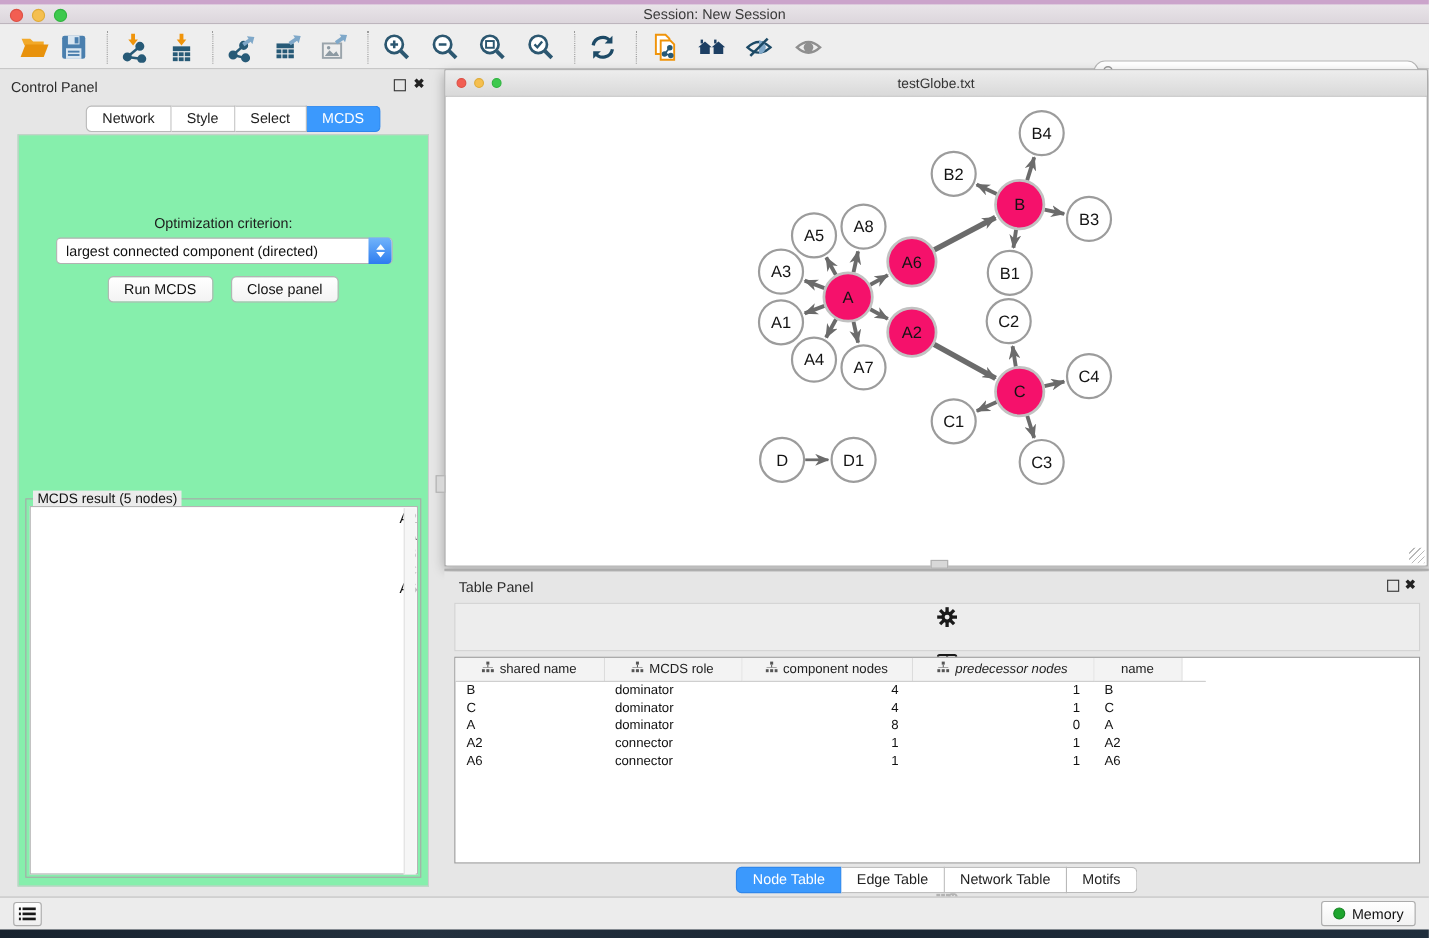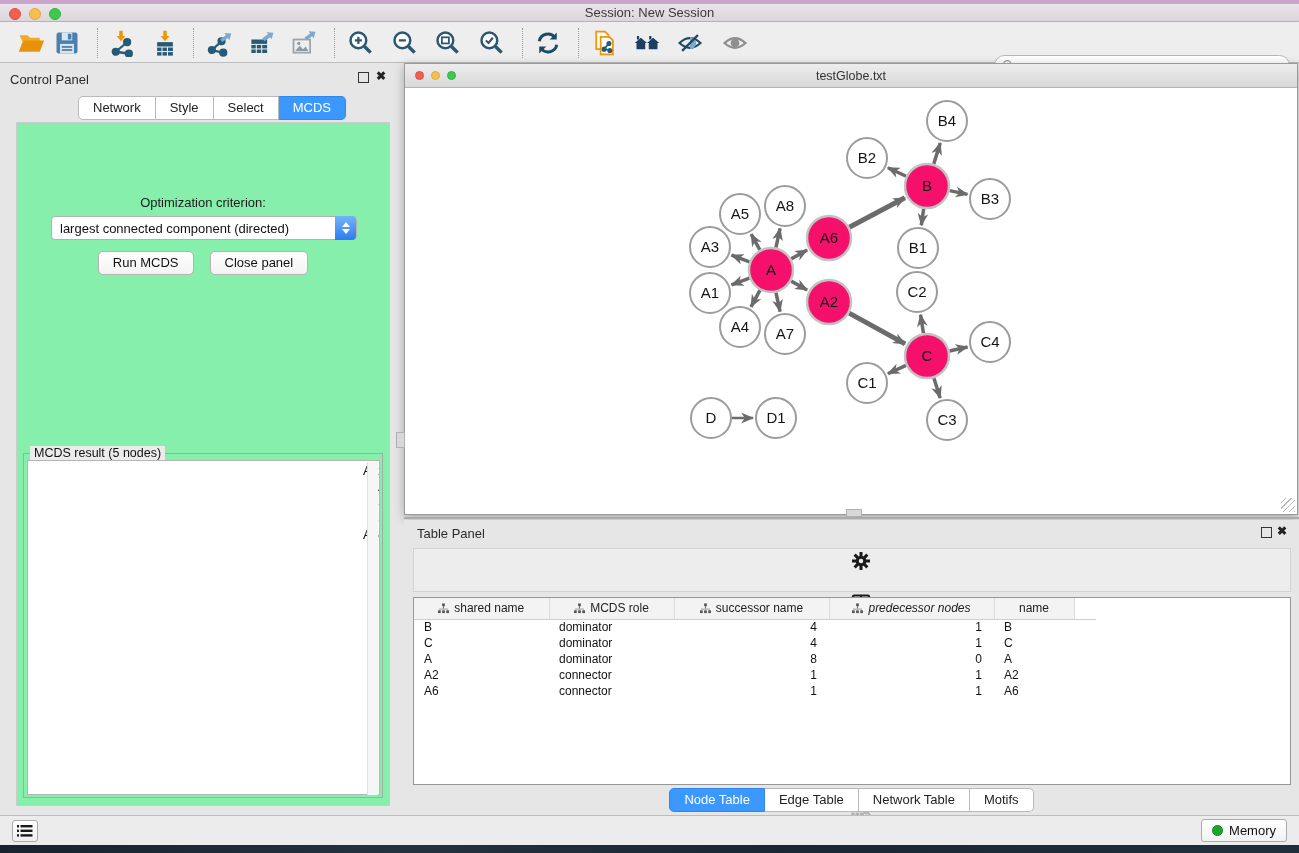--- a/index.html
+++ b/index.html
@@ -76,21 +76,21 @@
   .tpanel { left:404px; top:520px; width:895px; height:293px; background:#e6e6e6; }
   .tp-toolbar { left:9px; top:28px; width:878px; height:44px; background:#ededed; border:1px solid #d2d2d2;
     display:flex; align-items:center; gap:18px; padding-left:18px;flex-direction:column; }
   .tp-icon { width:30px; height:30px; display:flex; align-items:center; justify-content:center; cursor:default; }
   .tp-icon svg { width:24px; height:24px; }
   .fx-label { font-family:"DejaVu Serif", serif; font-style:italic; font-size:19px; color:#b3b3b3; }
   .tbl-box { left:9px; top:77px; width:878px; height:188px; background:#fff; border:1px solid #979797; overflow:hidden; }
   table.node-table { border-collapse:collapse; font-size:12px; color:#111; table-layout:fixed; }
   table.node-table th { height:21px; background:#f3f3f3; border-bottom:1px solid #cfcfcf; border-right:1px solid #dcdcdc;
     font-weight:normal; font-size:12px; color:#222; text-align:center; overflow:hidden; white-space:nowrap; }
-  table.node-table th .thwrap { display:flex; align-items:center; justify-content:center; gap:5px; }
+  table.node-table th .thwrap { display:flex; align-items:flex-start; justify-content:center; gap:5px; }
   table.node-table th svg { width:11px; height:11px; }
   table.node-table td { height:16px; padding:0 12px 0 10px; white-space:nowrap; overflow:hidden; }
   td.al { text-align:left; } td.ar { text-align:right; }
   .tbl-tabs { top:268px; width:100%; display:flex; justify-content:center; }
 
   
   .statusbar { left:0; top:815px; width:1299px; height:30px; background:#ececec; border-top:1px solid #bdbdbd; }
   .list-btn { left:12px; top:4px; width:26px; height:22px; background:linear-gradient(#fff,#efefef);
     border:1px solid #ababab; border-radius:3px; display:flex; align-items:center; justify-content:center; }
   .memory-btn { right:12px; top:3px; height:23px; background:linear-gradient(#ffffff,#f2f2f2); border:1px solid #ababab;
@@ -515,21 +515,21 @@
                       <rect x="4.5" y="0.5" width="3" height="3"></rect>
                       <rect x="0" y="8" width="3" height="3"></rect>
                       <rect x="4.5" y="8" width="3" height="3"></rect>
                       <rect x="9" y="8" width="3" height="3"></rect>
                       <path d="M5.5 3.5h1v2.5h-1z"></path>
                       <path d="M1 6h10v1H1z" fill-opacity="0"></path>
                       <path d="M1 6.5h10v1H1v-1z" fill="#555" transform="scale(1,0.6) translate(0,4)"></path>
                     </g>
                   </svg>
                 </span>
-                <span>successor name</span>
+                <span>component nodes</span>
               </span>
             </th>
             <th style="width: 165px; font-style: italic;">
               <span class="thwrap">
                 <span style="display: inline-flex;">
                   <svg viewBox="0 0 12 12">
                     <g fill="#555">
                       <rect x="4.5" y="0.5" width="3" height="3"></rect>
                       <rect x="0" y="8" width="3" height="3"></rect>
                       <rect x="4.5" y="8" width="3" height="3"></rect>

